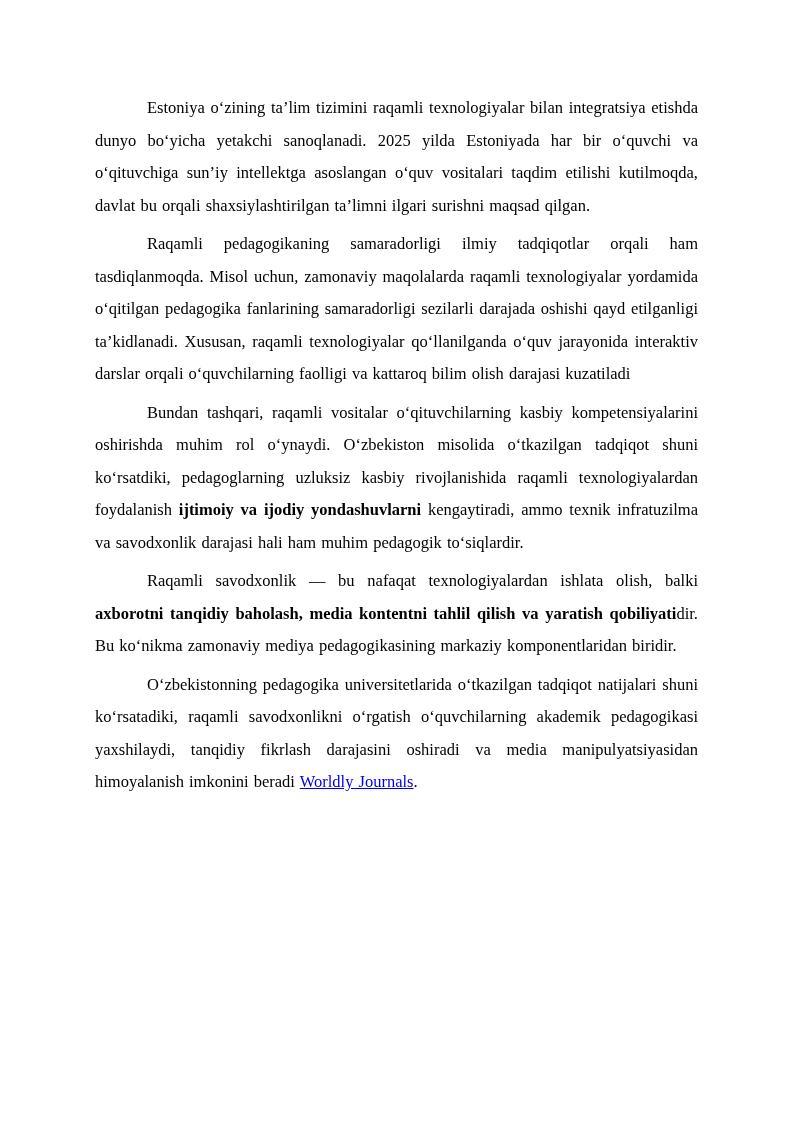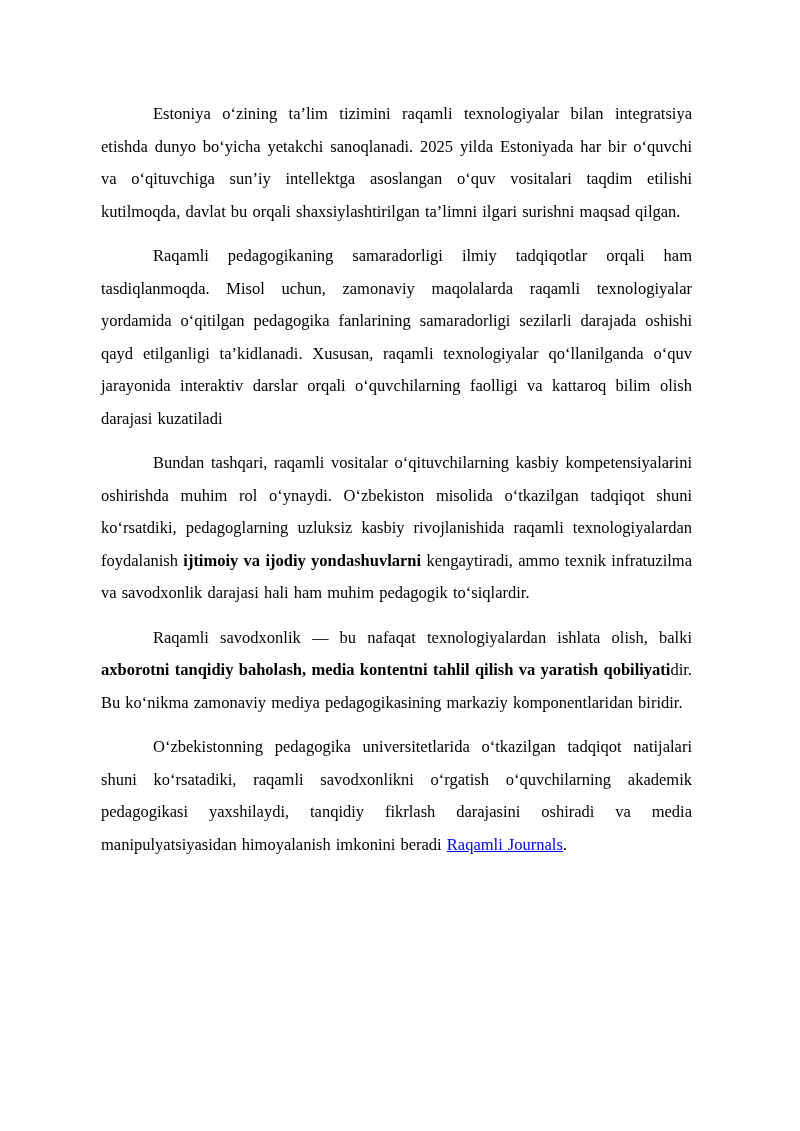--- a/index.html
+++ b/index.html
@@ -21,21 +21,21 @@
   .doc-page {
     width: 800px;
     height: 1131px;
     background: var(--page-bg);
     padding: 86px 96px 0 89px;
   }
   .doc-body {
     width: 615px;
   }
   .doc-body p {
-    margin: 12px;
+    margin: 6px;
     padding: 0;
     font-family: "Liberation Serif", "DejaVu Serif", serif;
     font-size: 16.5px;
     line-height: 32.5px;
     color: var(--text-color);
     text-align: justify;
     text-indent: 52px;
     word-spacing: 0.06em;
   }
   .doc-body b {
@@ -49,15 +49,15 @@
 </style>
 </head>
 <body>
 
 <div class="doc-page">
   <div class="doc-body">
       <p><span>Estoniya o‘zining ta’lim tizimini raqamli texnologiyalar bilan integratsiya etishda dunyo bo‘yicha yetakchi sanoqlanadi. 2025 yilda Estoniyada har bir o‘quvchi va o‘qituvchiga sun’iy intellektga asoslangan o‘quv vositalari taqdim etilishi kutilmoqda, davlat bu orqali shaxsiylashtirilgan ta’limni ilgari surishni maqsad qilgan.</span></p>
       <p><span>Raqamli pedagogikaning samaradorligi ilmiy tadqiqotlar orqali ham tasdiqlanmoqda. Misol uchun, zamonaviy maqolalarda raqamli texnologiyalar yordamida o‘qitilgan pedagogika fanlarining samaradorligi sezilarli darajada oshishi qayd etilganligi ta’kidlanadi. Xususan, raqamli texnologiyalar qo‘llanilganda o‘quv jarayonida interaktiv darslar orqali o‘quvchilarning faolligi va kattaroq bilim olish darajasi kuzatiladi</span></p>
       <p><span>Bundan tashqari, raqamli vositalar o‘qituvchilarning kasbiy kompetensiyalarini oshirishda muhim rol o‘ynaydi. O‘zbekiston misolida o‘tkazilgan tadqiqot shuni ko‘rsatdiki, pedagoglarning uzluksiz kasbiy rivojlanishida raqamli texnologiyalardan foydalanish </span><b>ijtimoiy va ijodiy yondashuvlarni</b><span> kengaytiradi, ammo texnik infratuzilma va savodxonlik darajasi hali ham muhim pedagogik to‘siqlardir.</span></p>
       <p><span>Raqamli savodxonlik — bu nafaqat texnologiyalardan ishlata olish, balki </span><b>axborotni tanqidiy baholash, media kontentni tahlil qilish va yaratish qobiliyati</b><span>dir. Bu ko‘nikma zamonaviy mediya pedagogikasining markaziy komponentlaridan biridir.</span></p>
-      <p><span>O‘zbekistonning pedagogika universitetlarida o‘tkazilgan tadqiqot natijalari shuni ko‘rsatadiki, raqamli savodxonlikni o‘rgatish o‘quvchilarning akademik pedagogikasi yaxshilaydi, tanqidiy fikrlash darajasini oshiradi va media manipulyatsiyasidan himoyalanish imkonini beradi </span><a class="doc-link" href="#">Raqamli Journals</a><span>.</span></p>
+      <p><span>O‘zbekistonning pedagogika universitetlarida o‘tkazilgan tadqiqot natijalari shuni ko‘rsatadiki, raqamli savodxonlikni o‘rgatish o‘quvchilarning akademik pedagogikasi yaxshilaydi, tanqidiy fikrlash darajasini oshiradi va media manipulyatsiyasidan himoyalanish imkonini beradi </span><a class="doc-link" href="#">Worldly Journals</a><span>.</span></p>
     </div>
 </div>
 
 </body></html>

